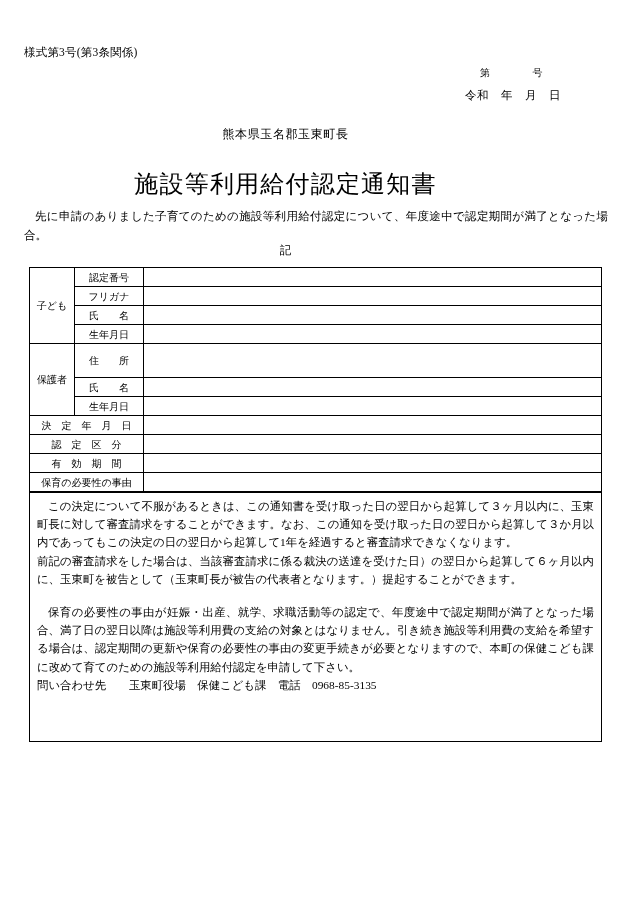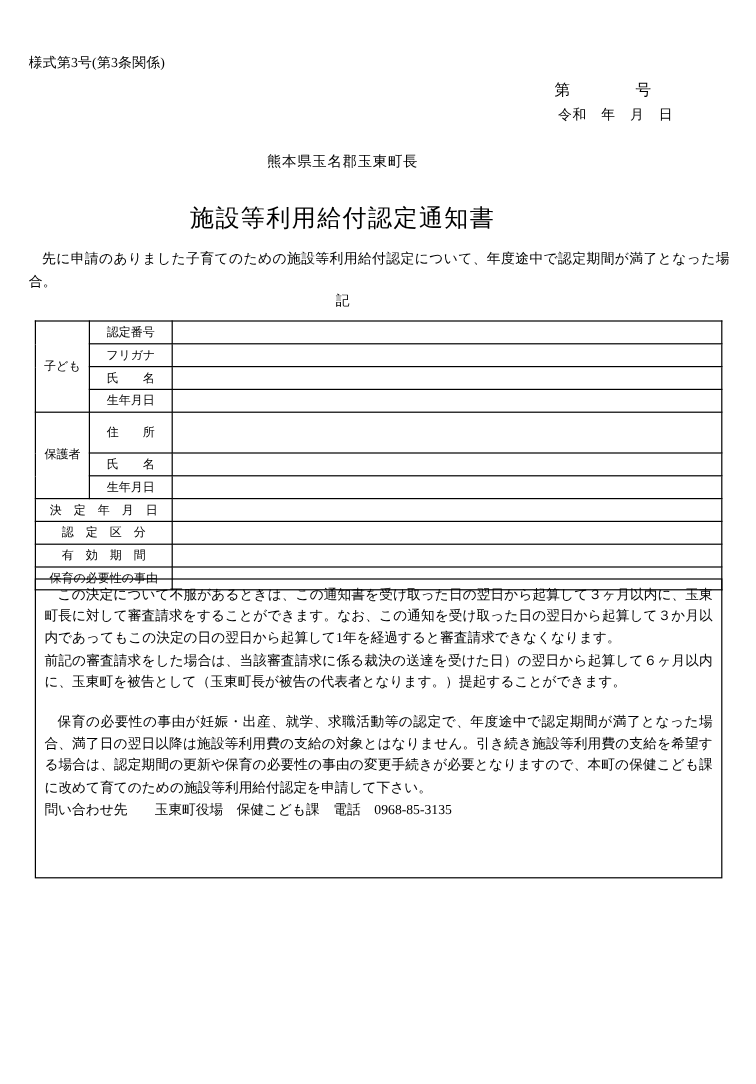--- a/index.html
+++ b/index.html
@@ -30,21 +30,21 @@
     left: 24px;
     top: 45px;
     font-size: 11.5px;
     letter-spacing: 0.2px;
     white-space: pre;
   }
   .doc-number {
     position: absolute;
     right: 28px;
     top: 66px;
-    font-size: 13px;
+    font-size: 10px;
     white-space: pre;
     letter-spacing: 0.5px;
   }
   .doc-date {
     position: absolute;
     right: 10px;
     top: 88px;
     font-size: 11.5px;
     white-space: pre;
     letter-spacing: 0.5px;
@@ -57,21 +57,21 @@
     text-align: center;
     font-size: 12px;
     letter-spacing: 0.6px;
   }
   .doc-title {
     position: absolute;
     left: 0;
     right: 0;
     top: 168px;
     text-align: center;
-    font-size: 20px;
+    font-size: 24px;
     letter-spacing: 1.2px;
   }
   .intro {
     position: absolute;
     left: 24px;
     width: 584px;
     top: 207px;
     font-size: 11.5px;
     line-height: 19px;
     text-align: justify;
@@ -112,21 +112,21 @@
     display: block;
     padding: 0 6px;
   }
   .spread.j2 { letter-spacing: 0; }
   .value-cell { text-align: left; }
 
   
   .notice-box {
     position: absolute;
     left: 29px;
-    top: 482px;
+    top: 492px;
     width: 573px;
     height: 250px;
     border: 1px solid #000000;
     box-sizing: border-box;
     padding: 4px 7px 0 7px;
   }
   .notice-p {
     font-size: 11.4px;
     line-height: 18.2px;
     text-align: justify;

